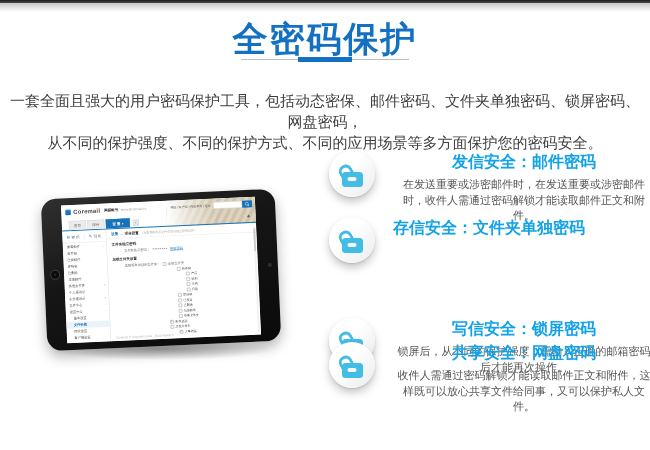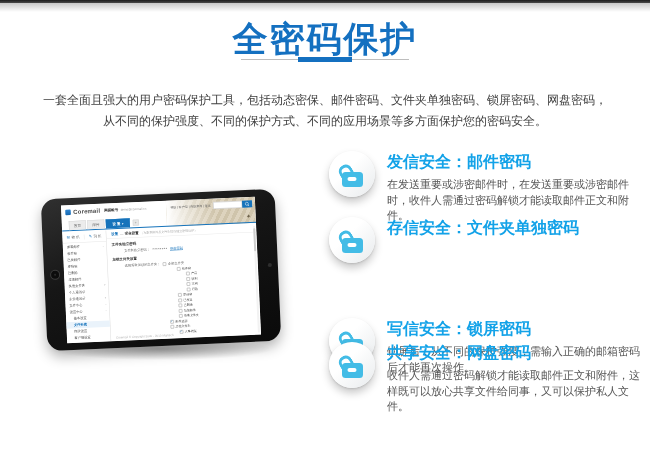--- a/index.html
+++ b/index.html
@@ -18,21 +18,21 @@
     background:linear-gradient(rgba(0,0,0,.22),rgba(0,0,0,0));}
 
   
   .page-title{position:absolute;top:16px;left:0;width:650px;text-align:center;
     font-size:35px;font-weight:bold;color:var(--title-blue);letter-spacing:2px;}
   .title-underline{position:absolute;top:57px;left:50%;transform:translateX(-50%);width:168px;height:6px;}
   .tu-line{position:absolute;top:2px;left:0;right:0;height:1px;background:#bdbdbd;}
   .tu-accent{position:absolute;top:0;left:50%;transform:translateX(-50%);width:54px;height:5px;background:var(--title-blue);}
 
   .intro{position:absolute;top:90px;left:3px;width:644px;text-align:center;
-    font-size:12px;color:#3e3e3e;line-height:21px;}
+    font-size:15px;color:#3e3e3e;line-height:21px;}
 
   
   .tablet-shadow{position:absolute;left:52px;top:338px;width:218px;height:22px;
     background:radial-gradient(ellipse at center,rgba(0,0,0,.30) 0%,rgba(0,0,0,.12) 45%,rgba(0,0,0,0) 72%);}
   .tablet{position:absolute;left:44px;top:194px;width:234px;height:152px;border-radius:15px;
     background:linear-gradient(160deg,#303030 0%,#161616 40%,#0a0a0a 100%);
     box-shadow:0 6px 13px rgba(0,0,0,.30);transform:rotate(-2.6deg);}
   .camera{position:absolute;left:6px;top:50%;transform:translateY(-50%);width:8px;height:8px;border-radius:50%;
     background:#0c0c0c;border:1px solid #3d3d3d;}
   .camera::after{content:"";position:absolute;left:2.5px;top:2.5px;width:2px;height:2px;border-radius:50%;background:#2a2a2a;}
@@ -94,21 +94,21 @@
   .pw-link{color:var(--ui-blue);text-decoration:underline;}
   .tree-label-row{display:flex;align-items:center;gap:4px;margin:2px 0 1px 34px;font-size:6.5px;color:#666;}
   .tree-row{height:10.5px;display:flex;align-items:center;gap:3px;font-size:6px;color:#444;}
   .cb{width:5px;height:5px;border:1px solid #9a9a9a;background:#fff;border-radius:1px;position:relative;flex:none;}
   .cb.checked::after{content:"✓";position:absolute;left:-.5px;top:-2.5px;font-size:6px;color:var(--ui-blue);}
   .main-footer{position:absolute;bottom:4px;left:10px;font-size:6px;color:#b3b3b3;}
   .vscroll{position:absolute;right:2px;top:4px;bottom:4px;width:4px;background:#f2f2f2;border-radius:2px;}
   .vthumb{position:absolute;top:5px;left:0;width:4px;height:46px;background:#cdcdcd;border-radius:2px;}
 
   
-  .feature{position:absolute;left:329px;width:318px;display:flex;gap:12px;}
+  .feature{position:absolute;left:329px;width:318px;display:flex;gap:18px;text-align:center;}
   .f1{top:151px;} .f2{top:217px;} .f3{top:279px;margin-top:39px;} .f4{top:342px;}
   .f-icon{width:46px;height:46px;border-radius:50%;flex:none;
     background:linear-gradient(135deg,#ffffff 40%,#e8ebed 100%);
     box-shadow:0 5px 9px rgba(0,0,0,.22),0 1px 2px rgba(0,0,0,.12);
     display:flex;align-items:center;justify-content:center;}
   .lock{position:relative;width:23px;height:25px;}
   .lock-body{position:absolute;left:1px;bottom:0;width:21px;height:14.5px;border-radius:3.5px;background:var(--lock);}
   .lock-slot{position:absolute;left:50%;top:50%;transform:translate(-50%,-50%);width:9px;height:3.8px;border-radius:2px;background:#fff;}
   .lock-shackle{position:absolute;left:0;top:-1px;width:14px;height:13px;box-sizing:border-box;
     border:3.4px solid var(--lock);border-bottom:none;border-radius:8px 8px 0 0;

